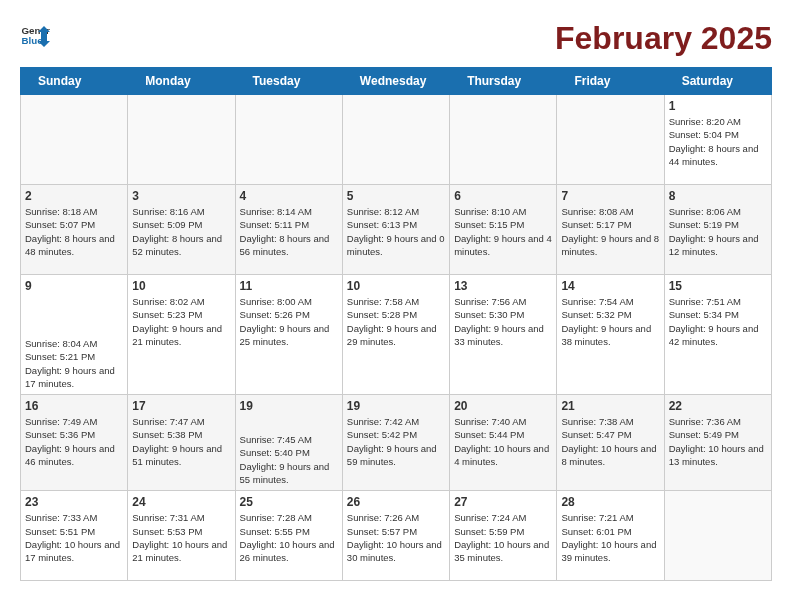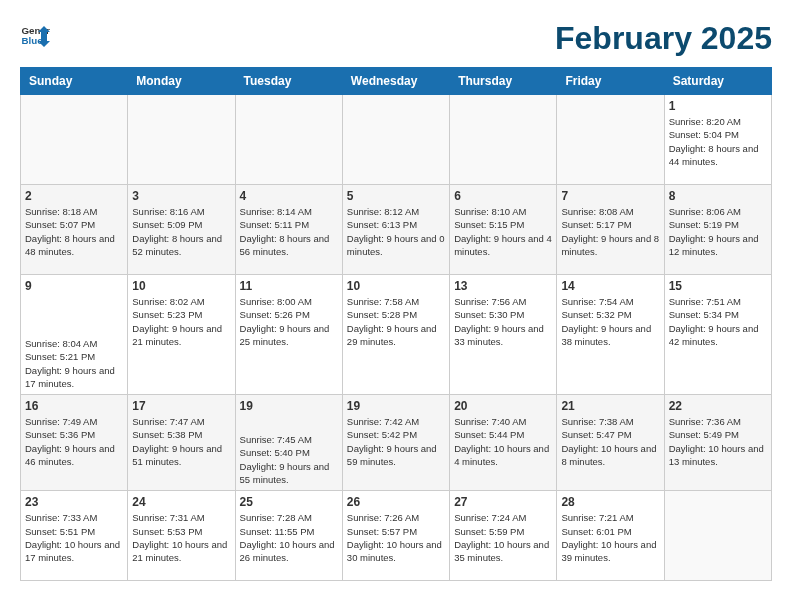--- a/index.html
+++ b/index.html
@@ -24,37 +24,37 @@
     .logo-icon {
       width: 30px;
       height: 30px;
     }
     .title-block {
       text-align: right;
     }
     .month-title {
       font-size: 32px;
       font-weight: bold;
-      color: #0c4a6e;
+      color: #7f1d1d;
     }
     .location {
       font-size: 14px;
       color: #555;
     }
     table {
       width: 100%;
       border-collapse: collapse;
       border: 1px solid #ccc;
     }
     thead tr th {
       background: #1a6faf;
       color: #fff;
       font-size: 12px;
       font-weight: bold;
-      padding: 6px 8px;
+      padding: 6px 17px;
       text-align: left;
       border: 1px solid #1a6faf;
     }
     tbody tr td {
       width: calc(100% / 7);
       vertical-align: top;
       border: 1px solid #ccc;
       padding: 4px;
       font-size: 10px;
       color: #333;
@@ -265,21 +265,21 @@
         </td>
         <td>
           <span class="day-num">24</span>
           <div class="day-info" style="white-space: pre-line;">Sunrise: 7:31 AM
 Sunset: 5:53 PM
 Daylight: 10 hours and 21 minutes.</div>
         </td>
         <td>
           <span class="day-num">25</span>
           <div class="day-info" style="white-space: pre-line;">Sunrise: 7:28 AM
-Sunset: 11:55 PM
+Sunset: 5:55 PM
 Daylight: 10 hours and 26 minutes.</div>
         </td>
         <td>
           <span class="day-num">26</span>
           <div class="day-info" style="white-space: pre-line;">Sunrise: 7:26 AM
 Sunset: 5:57 PM
 Daylight: 10 hours and 30 minutes.</div>
         </td>
         <td>
           <span class="day-num">27</span>

